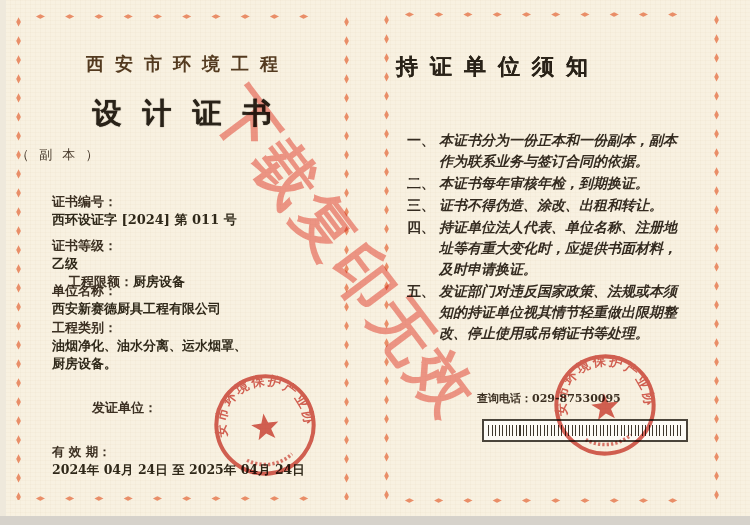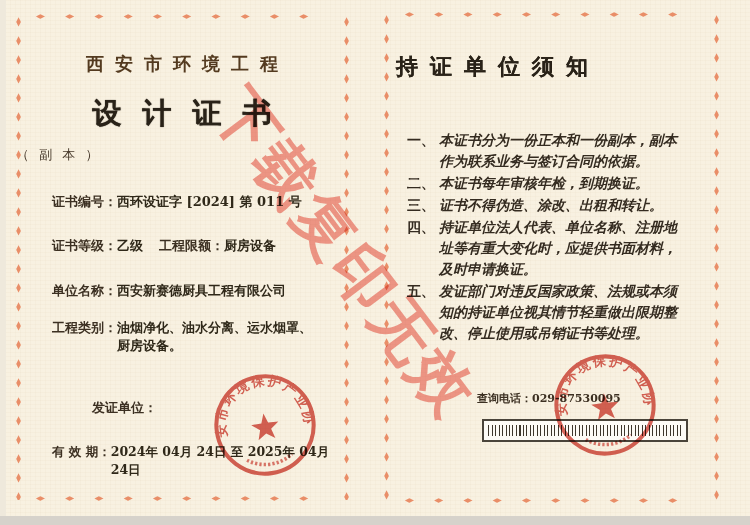--- a/index.html
+++ b/index.html
@@ -31,21 +31,21 @@
 
   
   .org-title{position:absolute;left:16px;top:52px;width:332px;text-align:center;
     font-size:18px;font-weight:700;letter-spacing:11px;color:#533a1f;text-indent:11px;}
   .cert-title{position:absolute;left:16px;top:94px;width:332px;text-align:center;
     font-size:29px;font-weight:700;letter-spacing:21px;color:#292218;text-indent:21px;
     text-shadow:0 0 1px #292218;}
   .copy-label{position:absolute;left:16px;top:146px;width:332px;text-align:left;
     font-size:13px;letter-spacing:3px;color:#46382a;}
   .f-row{position:absolute;left:52px;width:294px;display:flex;align-items:flex-start;
-    font-size:13px;font-weight:700;color:#3c3022;line-height:18px;}
+    font-size:13px;font-weight:700;color:#3c3022;line-height:18px;flex-direction:column;}
   .f-label{flex:0 0 auto;white-space:nowrap;}
   .f-value{color:#2f2819;}
   .row-no{top:193px;}
   .row-grade{top:237px;}
   .row-grade .pair2{margin-left:16px;display:flex;}
   .row-company{top:282px;}
   .row-category{top:319px;}
   .row-category .f-value{width:202px;}
   .row-issuer{top:399px;margin-left:40px;}
   .row-valid{top:443px;font-size:12.5px;}

